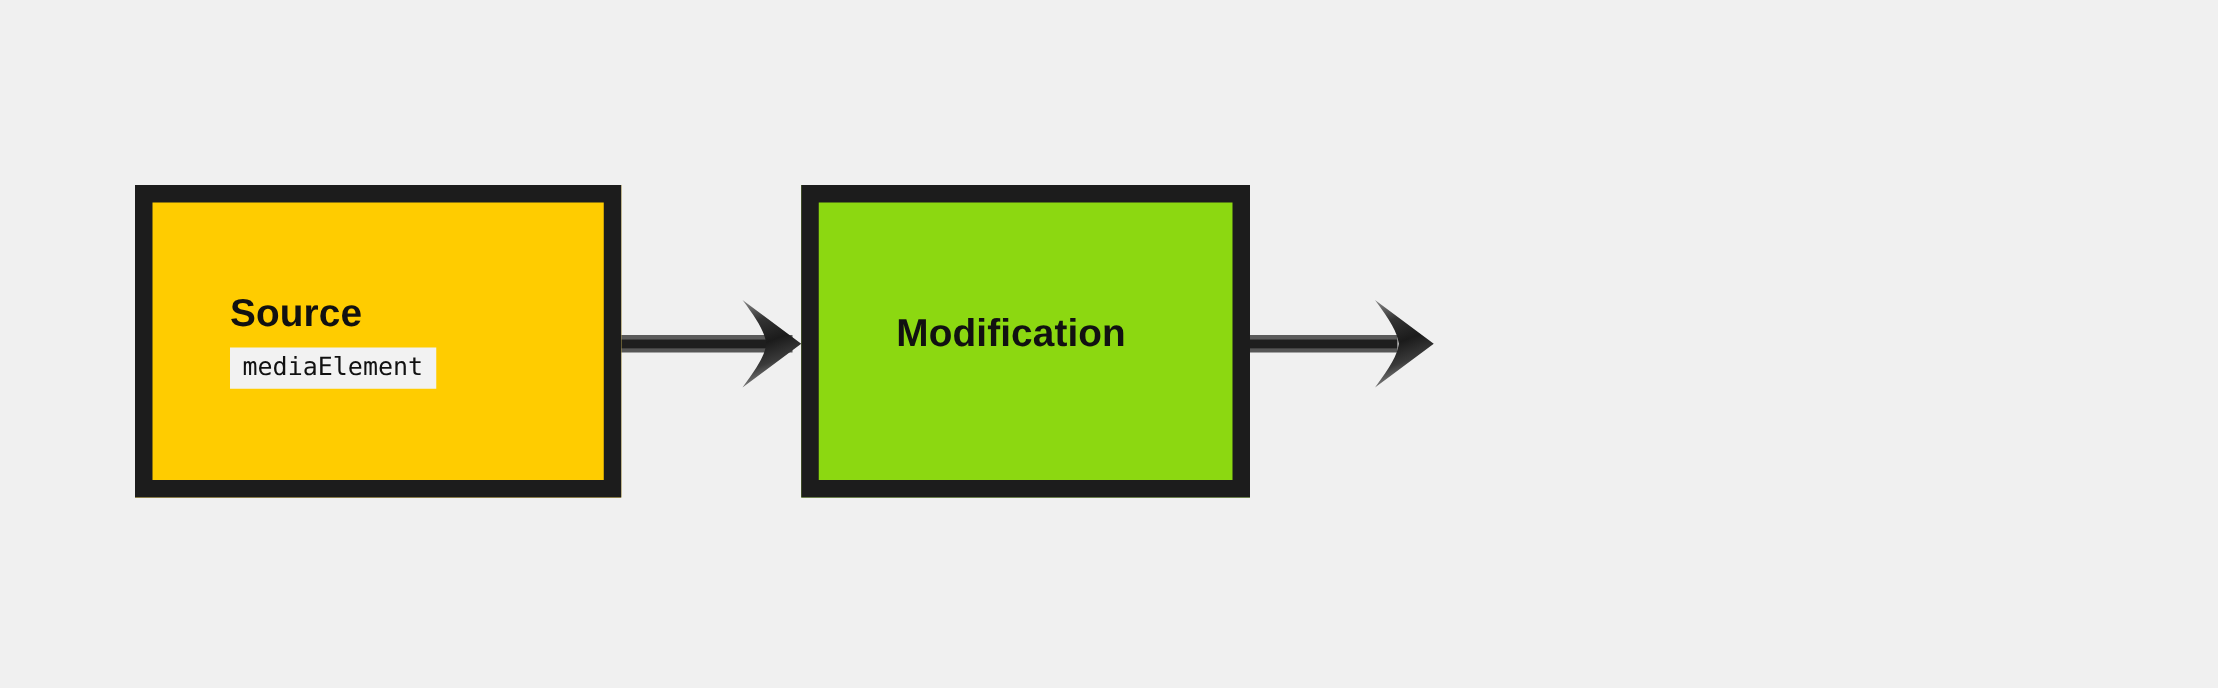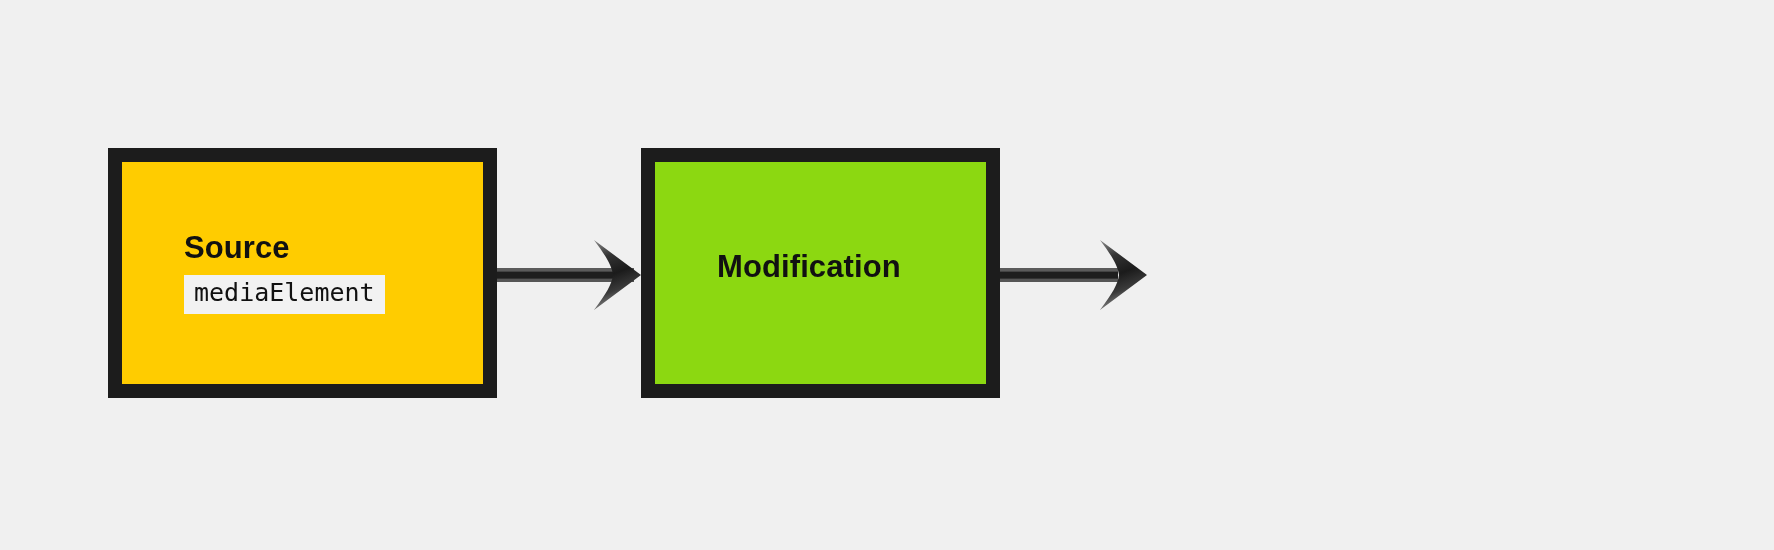--- a/index.html
+++ b/index.html
@@ -40,21 +40,21 @@
     font-weight: 700;
     color: #111111;
     line-height: 1.05;
     letter-spacing: 0.1px;
     margin-bottom: 11px;
     white-space: nowrap;
   }
 
   .node-code {
     font-family: "DejaVu Sans Mono", "Liberation Mono", monospace;
-    font-size: 25px;
+    font-size: 20px;
     font-weight: 400;
     color: #111111;
     background: #f2f2f2;
     padding: 4px 10px 6px 10px;
     white-space: nowrap;
     line-height: 1.15;
     letter-spacing: 0px;
   }
 
   

